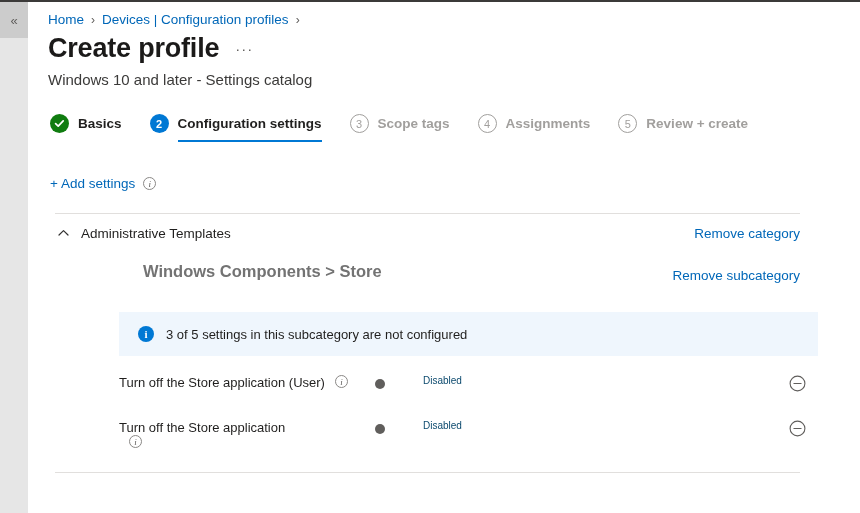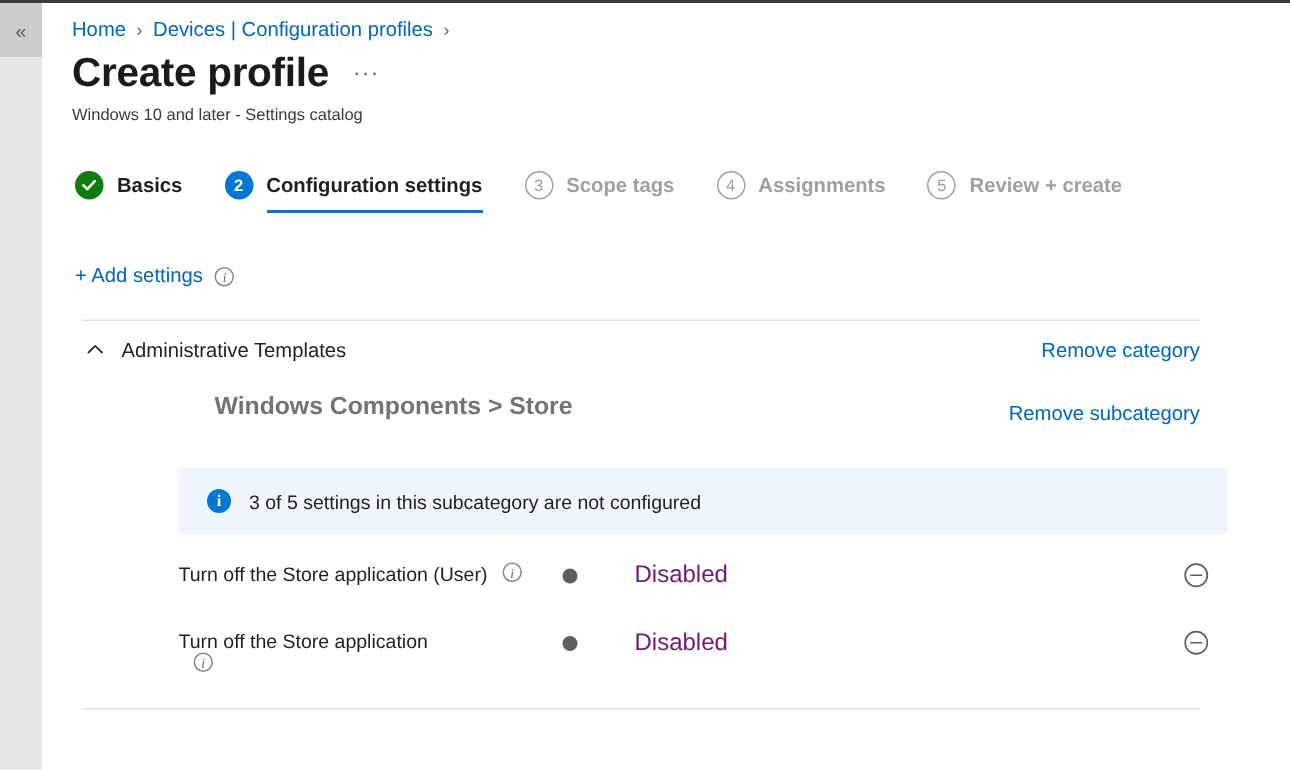--- a/index.html
+++ b/index.html
@@ -97,21 +97,21 @@
     margin-bottom: 5px;
     font-size: 15px;
     color: #605e5c;
     letter-spacing: 1px;
     cursor: pointer;
   }
   .subtitle {
     position: absolute;
     top: 69px;
     left: 20px;
-    font-size: 11px;
+    font-size: 15px;
     color: #3b3a39;
   }
   
   .wizard {
     position: absolute;
     top: 112px;
     left: 22px;
     display: flex;
     align-items: flex-start;
   }
@@ -164,21 +164,21 @@
     bottom: 0;
     height: 2px;
     background: #0078d4;
   }
   
   .add-settings {
     position: absolute;
     top: 174px;
     left: 22px;
     display: flex;
-    align-items: flex-end;
+    align-items: center;
     cursor: pointer;
   }
   .add-settings .txt {
     color: #0067b8;
     font-size: 13.5px;
   }
   .info-circle {
     width: 13px;
     height: 13px;
     border-radius: 50%;
@@ -324,22 +324,22 @@
     top: 3.5px;
     left: 4px;
     width: 10px;
     height: 10px;
     border-radius: 50%;
     background: #605e5c;
   }
   .toggle-state {
     position: absolute;
     left: 304px;
-    font-size: 16px;
-    color: #701a75;
+    font-size: 10px;
+    color: #0c4a6e;
   }
   .remove-icon {
     position: absolute;
     left: 670px;
     width: 17px;
     height: 17px;
     cursor: pointer;
   }
 </style>
 </head>

